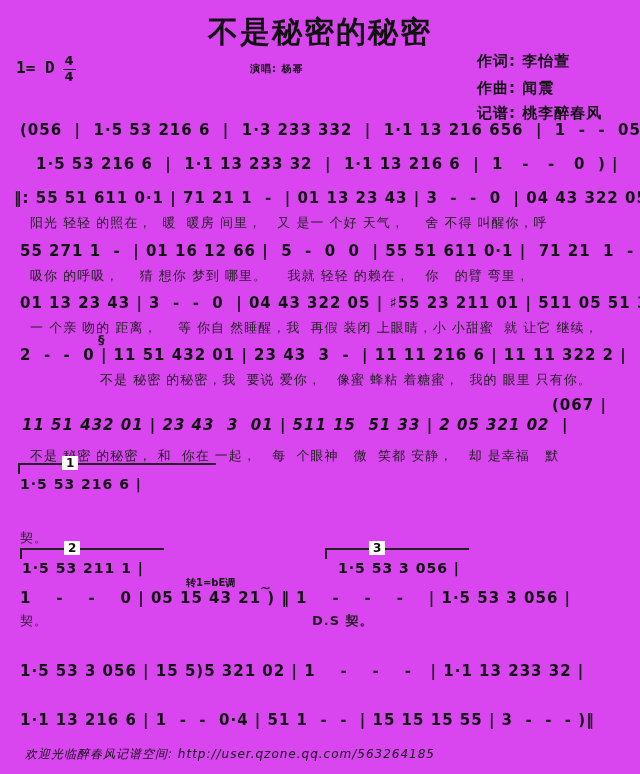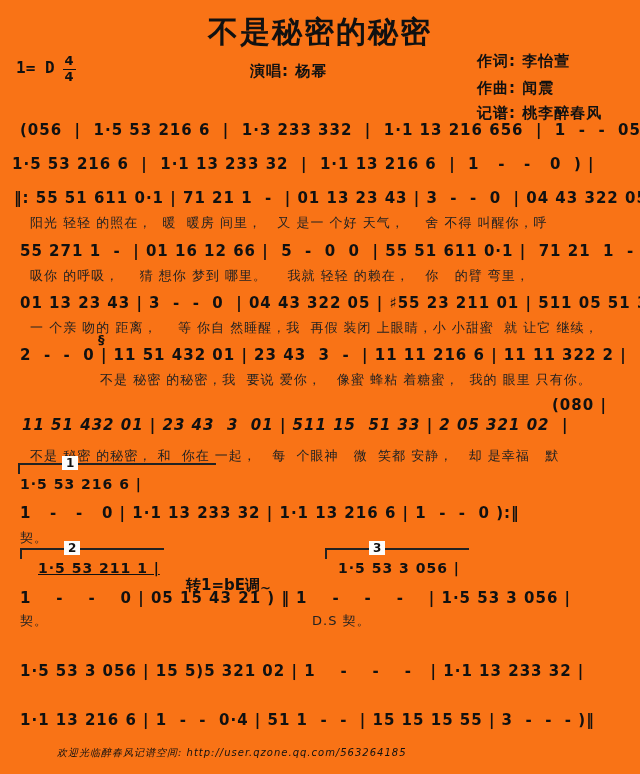--- a/index.html
+++ b/index.html
@@ -1,110 +1,109 @@
 <!DOCTYPE html>
 <html><head>
 <meta charset="utf-8">
 <style>
   html,body{margin:0;padding:0;background:#e8e8e8;}
   .page{
     position:relative;width:640px;height:774px;margin:0 auto;
-    background:#f97316;outline:1px solid #cfcfcf;overflow:hidden;
+    background:#d946ef;outline:1px solid #cfcfcf;overflow:hidden;
     font-family:"DejaVu Sans","Liberation Sans",sans-serif;color:#111;
   }
   .abs{position:absolute;}
   .title{
     width:640px;text-align:center;top:12px;left:0;
     font-size:30px;font-weight:700;letter-spacing:2px;
     font-family:"DejaVu Serif","Liberation Serif",serif;
   }
-  .meta{font-size:15px;font-weight:700;letter-spacing:1px;}
+  .meta{font-size:10px;font-weight:700;letter-spacing:1px;}
   .credit{font-size:15px;font-weight:700;letter-spacing:1px;}
   .keysig{font-size:16px;font-weight:700;font-family:"DejaVu Sans Mono","Liberation Mono",monospace;}
   .frac{display:inline-block;vertical-align:middle;text-align:center;margin-left:8px;line-height:1;}
   .frac .num{font-size:13px;font-weight:700;border-bottom:1.5px solid #111;padding:0 2px 1px 2px;}
   .frac .den{font-size:13px;font-weight:700;padding-top:1px;}
   .m{
     font-size:15px;font-weight:700;white-space:pre;letter-spacing:1px;
     font-family:"DejaVu Sans","Liberation Sans",sans-serif;
   }
   .ly{
     font-size:13px;white-space:pre;letter-spacing:1px;color:#222;
   }
   .small-note{font-size:14px;}
   .volta{height:9px;border-top:2px solid #222;border-left:2px solid #222;}
   .volta .vlabel{
     position:absolute;top:-9px;left:42px;background:#fdfdfc;
     padding:0 4px;font-size:12px;font-weight:700;
   }
-  .ann{font-size:15px;font-weight:700;letter-spacing:0;}
+  .ann{font-size:10px;font-weight:700;letter-spacing:0;}
   .mark{font-size:13px;font-weight:700;}
-  .footer{font-size:10px;letter-spacing:1px;font-style:italic;white-space:pre;margin-left:32px;}
+  .footer{font-size:12px;letter-spacing:1px;font-style:italic;white-space:pre;}
 </style>
 </head>
 <body>
 
 <div class="page">
 
   <div class="abs title">不是秘密的秘密</div>
 
   <div class="abs" style="left:16px;top:52px;">
     <span class="keysig">1= D</span><span class="frac"><span class="num">4</span><br><span class="den">4</span></span>
   </div>
 
   <div class="abs meta" style="left:250px;top:62px;">演唱: 杨幂</div>
 
   <div class="abs credit" style="left:477px;top:52px;">作词: 李怡萱</div>
   <div class="abs credit" style="left:477px;top:79px;">作曲: 闻震</div>
   <div class="abs credit" style="left:477px;top:104px;">记谱: 桃李醉春风</div>
 
   <div class="abs m" style="left:20px;top:121px;">(056  |  1·5 53 216 6  |  1·3 233 332  |  1·1 13 216 656  |  1  -  -  056 |</div>
-  <div class="abs m" style="left:12px;top:155px;">1·5 53 216 6  |  1·1 13 233 32  |  1·1 13 216 6  |  1   -   -   0  ) |</div>
+  <div class="abs m" style="left:36px;top:155px;">1·5 53 216 6  |  1·1 13 233 32  |  1·1 13 216 6  |  1   -   -   0  ) |</div>
 
   <div class="abs m" style="left:14px;top:189px;">‖: 55 51 611 0·1 | 71 21 1  -  | 01 13 23 43 | 3  -  -  0  | 04 43 322 05 |</div>
   <div class="abs ly" style="left:30px;top:214px;">阳光 轻轻 的照在，  暖  暖房 间里，   又 是一 个好 天气，    舍 不得 叫醒你，呼</div>
 
   <div class="abs m" style="left:20px;top:242px;">55 271 1  -  | 01 16 12 66 |  5  -  0  0  | 55 51 611 0·1 |  71 21  1  -  |</div>
   <div class="abs ly" style="left:30px;top:267px;">吸你 的呼吸，    猜 想你 梦到 哪里。    我就 轻轻 的赖在，   你   的臂 弯里，</div>
 
   <div class="abs m" style="left:20px;top:294px;">01 13 23 43 | 3  -  -  0  | 04 43 322 05 | ♯55 23 211 01 | 511 05 51 33 |</div>
   <div class="abs ly" style="left:30px;top:319px;">一 个亲 吻的 距离，    等 你自 然睡醒，我  再假 装闭 上眼睛，小 小甜蜜  就 让它 继续，</div>
 
   <div class="abs mark" style="left:98px;top:332px;">§</div>
   <div class="abs m" style="left:20px;top:346px;">2  -  -  0 | 11 51 432 01 | 23 43  3  -  | 11 11 216 6 | 11 11 322 2 |</div>
   <div class="abs ly" style="left:100px;top:371px;">不是 秘密 的秘密，我  要说 爱你，   像蜜 蜂粘 着糖蜜，  我的 眼里 只有你。</div>
 
-  <div class="abs m" style="left:552px;top:396px;">(080 |</div>
+  <div class="abs m" style="left:552px;top:396px;">(067 |</div>
 
   <div class="abs m" style="left:22px;top:416px;font-style:italic;">11 51 432 01 | 23 43  3  01 | 511 15  51 33 | 2 05 321 02  |</div>
   <div class="abs ly" style="left:30px;top:447px;">不是 秘密 的秘密， 和  你在 一起，   每  个眼神   微  笑都 安静，   却 是幸福   默</div>
 
   <div class="abs volta" style="left:18px;top:463px;width:196px;">
     <span class="vlabel">1</span>
   </div>
   <div class="abs m small-note" style="left:20px;top:476px;">1·5 53 216 6 |</div>
 
-  <div class="abs m" style="left:20px;top:504px;">1   -   -   0 | 1·1 13 233 32 | 1·1 13 216 6 | 1  -  -  0 ):‖</div>
   <div class="abs ly" style="left:20px;top:529px;">契。</div>
 
   <div class="abs volta" style="left:20px;top:548px;width:142px;">
     <span class="vlabel">2</span>
   </div>
-  <div class="abs m small-note" style="left:38px;top:560px;text-decoration:underline;">1·5 53 211 1 |</div>
+  <div class="abs m small-note" style="left:22px;top:560px;">1·5 53 211 1 |</div>
 
   <div class="abs volta" style="left:325px;top:548px;width:142px;">
     <span class="vlabel">3</span>
   </div>
   <div class="abs m small-note" style="left:338px;top:560px;">1·5 53 3 056 |</div>
 
   <div class="abs ann" style="left:186px;top:576px;">转1=bE调</div>
   <div class="abs mark" style="left:260px;top:580px;">~</div>
   <div class="abs m" style="left:20px;top:589px;text-align:center;">1    -    -    0 | 05 15 43 21 ) ‖ 1    -    -    -    | 1·5 53 3 056 |</div>
   <div class="abs ly" style="left:20px;top:612px;">契。</div>
-  <div class="abs ly" style="left:312px;top:612px;font-weight:400;">D.S 契。</div>
+  <div class="abs ly" style="left:312px;top:612px;font-weight:700;">D.S 契。</div>
 
 
   <div class="abs m" style="left:20px;top:662px;text-align:center;">1·5 53 3 056 | 15 5)5 321 02 | 1    -    -    -   | 1·1 13 233 32 |</div>
 
   <div class="abs m" style="left:20px;top:711px;">1·1 13 216 6 | 1  -  -  0·4 | 51 1  -  -  | 15 15 15 55 | 3  -  -  - )‖</div>
 
   <div class="abs footer" style="left:25px;top:746px;">欢迎光临醉春风记谱空间: http://user.qzone.qq.com/563264185</div>
 
 </div>
 

